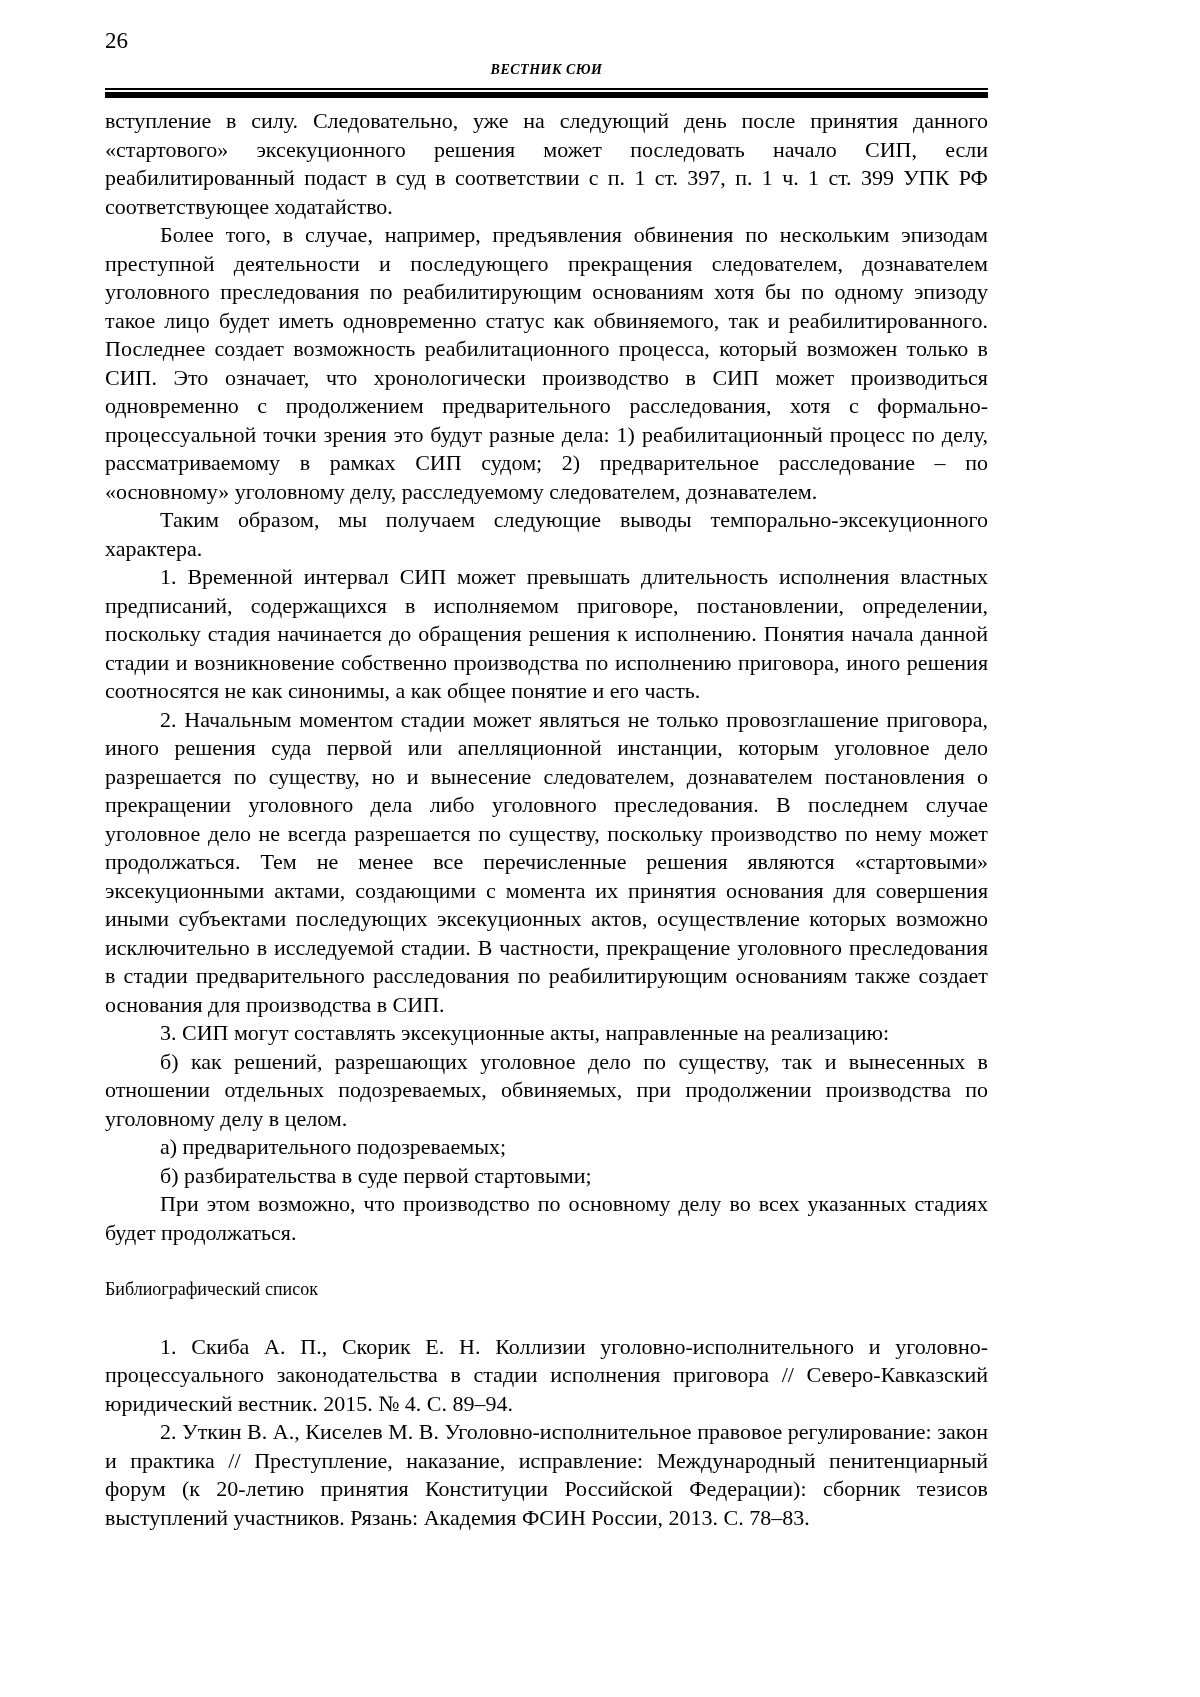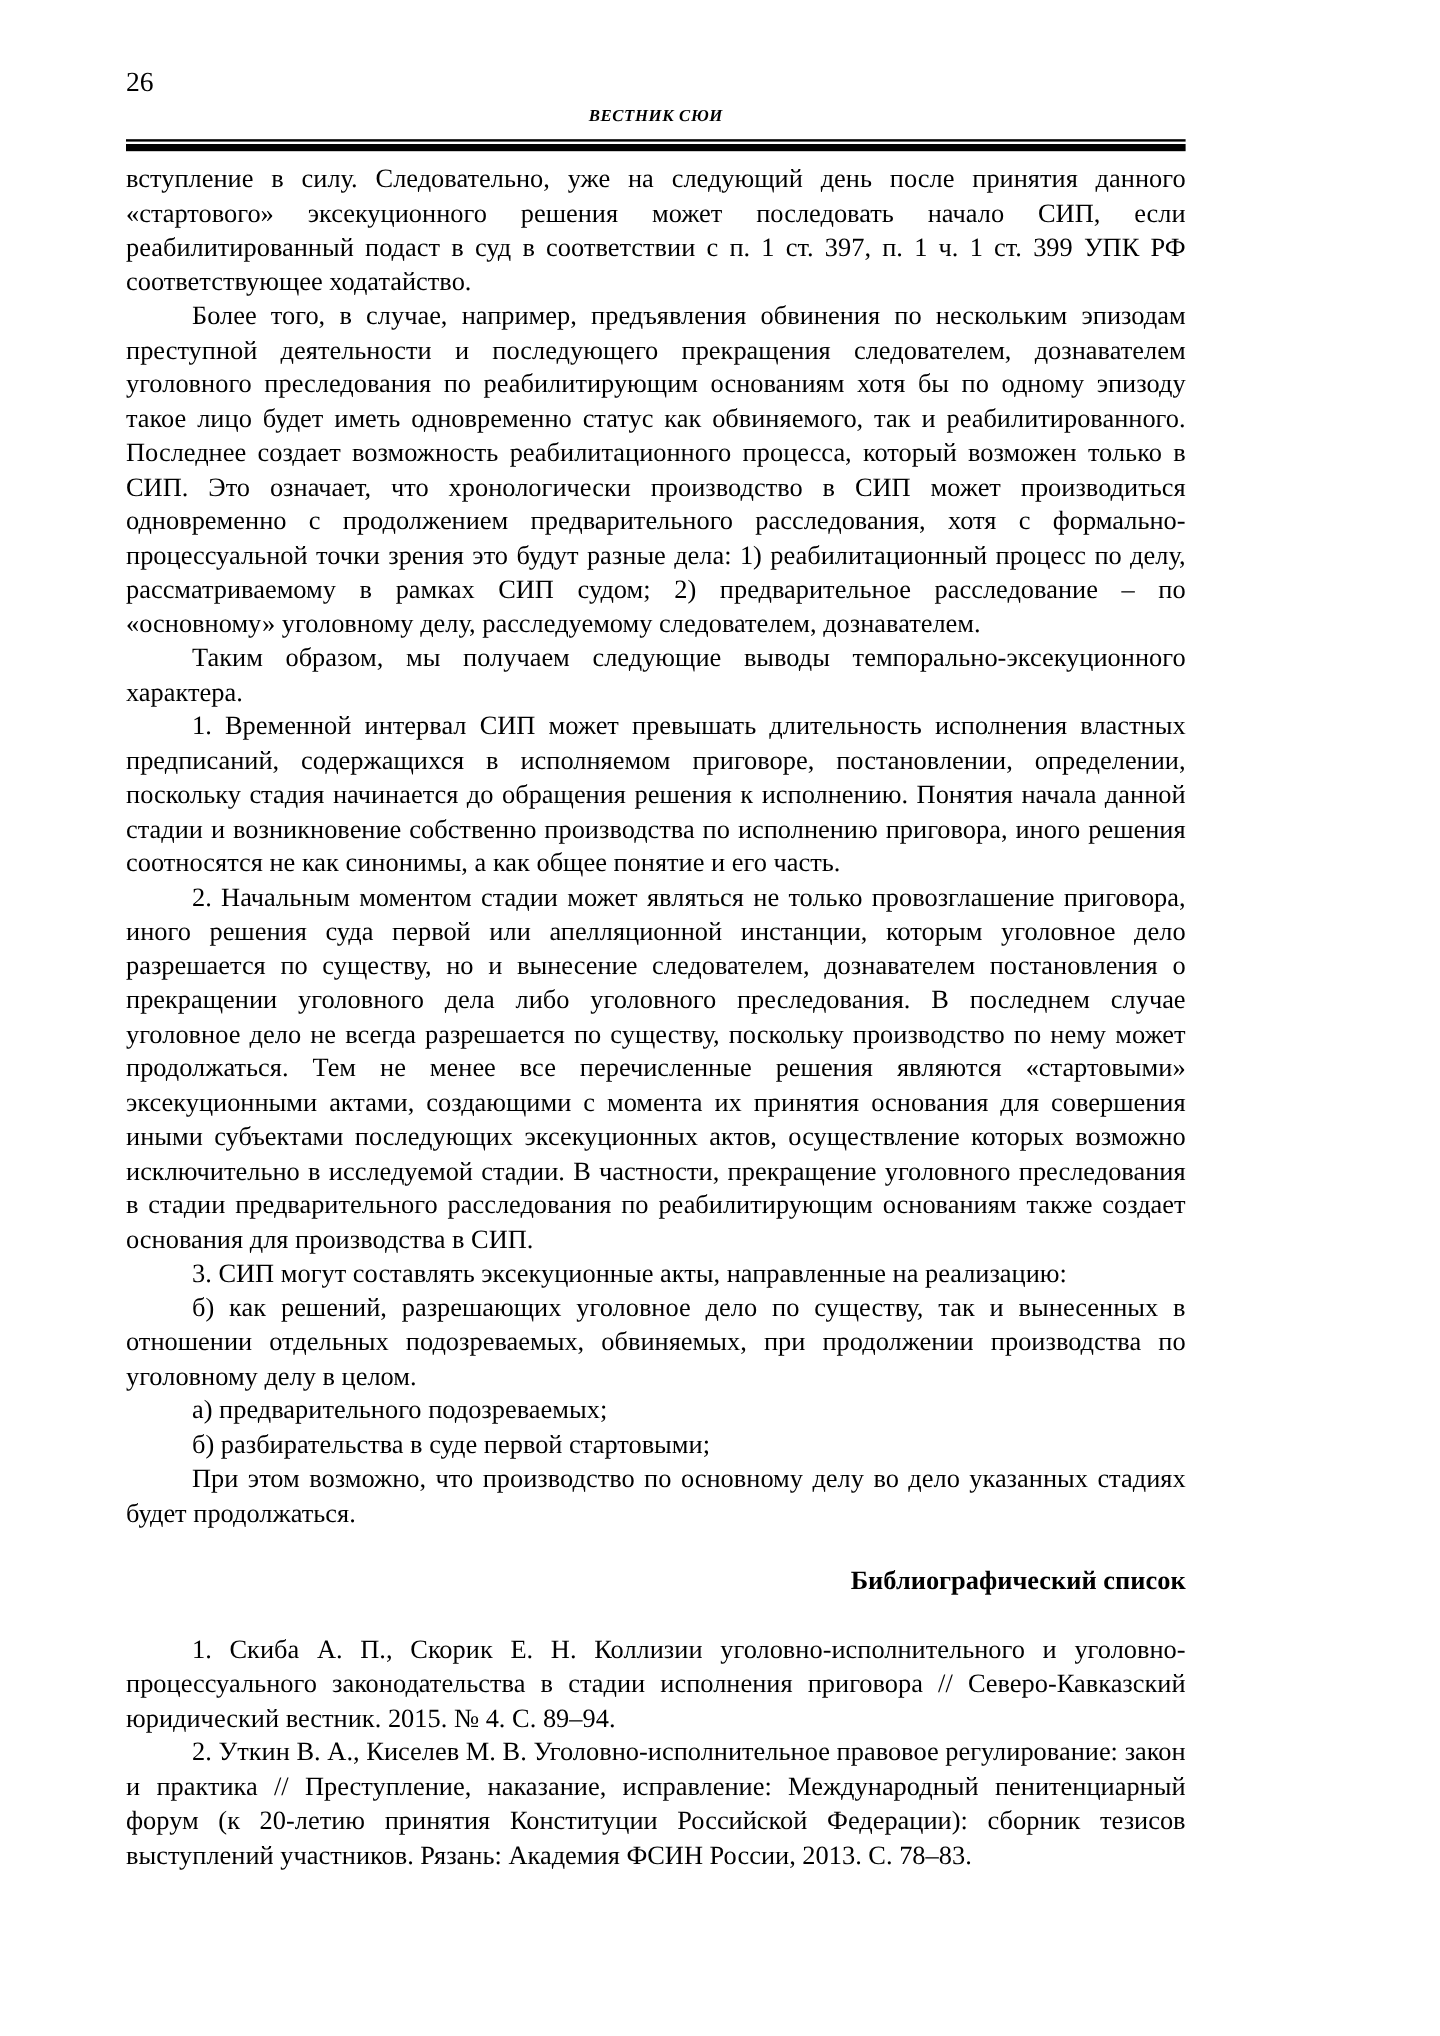--- a/index.html
+++ b/index.html
@@ -10,21 +10,21 @@
   .page {
     position: relative;
     width: 1200px;
     height: 1623px;
     margin: 0 auto;
     background: #ffffff;
     color: #000000;
     font-family: "Liberation Serif", "DejaVu Serif", serif;
     overflow: hidden;
     box-sizing: border-box;
-    padding: 56px 212px 0 105px;
+    padding: 28px 212px 0 105px;
   }
   .content {
     width: 883px;
   }
   .page-number {
     font-size: 23px;
     line-height: 26px;
     text-align: left;
   }
   .journal-title {
@@ -57,24 +57,24 @@
     text-align: justify;
   }
   .para {
     margin: 0;
     text-indent: 55px;
   }
   .para.noindent {
     text-indent: 0;
   }
   .bib-heading {
-    font-size: 22px;
+    font-size: 18px;
     line-height: 28.5px;
-    font-weight: bold;
-    text-align: right;
+    font-weight: normal;
+    text-align: left;
     margin: 28px 0 29px 0;
   }
   .bib-list {
     font-size: 22px;
     line-height: 28.5px;
     text-align: justify;
   }
 </style>
 </head>
 <body>
@@ -95,21 +95,21 @@
     <div class="body-text">
         <p class="para noindent">вступление в силу. Следовательно, уже на следующий день после принятия данного «стартового» эксекуционного решения может последовать начало СИП, если реабилитированный подаст в суд в соответствии с п. 1 ст. 397, п. 1 ч. 1 ст. 399 УПК РФ соответствующее ходатайство.</p>
         <p class="para">Более того, в случае, например, предъявления обвинения по нескольким эпизодам преступной деятельности и последующего прекращения следователем, дознавателем уголовного преследования по реабилитирующим основаниям хотя бы по одному эпизоду такое лицо будет иметь одновременно статус как обвиняемого, так и реабилитированного. Последнее создает возможность реабилитационного процесса, который возможен только в СИП. Это означает, что хронологически производство в СИП может производиться одновременно с продолжением предварительного расследования, хотя с формально-процессуальной точки зрения это будут разные дела: 1) реабилитационный процесс по делу, рассматриваемому в рамках СИП судом; 2) предварительное расследование – по «основному» уголовному делу, расследуемому следователем, дознавателем.</p>
         <p class="para">Таким образом, мы получаем следующие выводы темпорально-эксекуционного характера.</p>
         <p class="para">1.&nbsp;Временной интервал СИП может превышать длительность исполнения властных предписаний, содержащихся в исполняемом приговоре, постановлении, определении, поскольку стадия начинается до обращения решения к исполнению. Понятия начала данной стадии и возникновение собственно производства по исполнению приговора, иного решения соотносятся не как синонимы, а как общее понятие и его часть.</p>
         <p class="para">2.&nbsp;Начальным моментом стадии может являться не только провозглашение приговора, иного решения суда первой или апелляционной инстанции, которым уголовное дело разрешается по существу, но и вынесение следователем, дознавателем постановления о прекращении уголовного дела либо уголовного преследования. В последнем случае уголовное дело не всегда разрешается по существу, поскольку производство по нему может продолжаться. Тем не менее все перечисленные решения являются «стартовыми» эксекуционными актами, создающими с момента их принятия основания для совершения иными субъектами последующих эксекуционных актов, осуществление которых возможно исключительно в исследуемой стадии. В частности, прекращение уголовного преследования в стадии предварительного расследования по реабилитирующим основаниям также создает основания для производства в СИП.</p>
         <p class="para">3.&nbsp;СИП могут составлять эксекуционные акты, направленные на реализацию:</p>
         <p class="para">б) как решений, разрешающих уголовное дело по существу, так и вынесенных в отношении отдельных подозреваемых, обвиняемых, при продолжении производства по уголовному делу в целом.</p>
         <p class="para">а) предварительного подозреваемых;</p>
         <p class="para">б) разбирательства в суде первой стартовыми;</p>
-        <p class="para">При этом возможно, что производство по основному делу во дело указанных стадиях будет продолжаться.</p>
+        <p class="para">При этом возможно, что производство по основному делу во всех указанных стадиях будет продолжаться.</p>
       </div>
 
     <div class="bib-heading">Библиографический список</div>
 
     <div class="bib-list">
         <p class="para">1.&nbsp;Скиба А. П., Скорик Е. Н. Коллизии уголовно-исполнительного и уголовно-процессуального законодательства в стадии исполнения приговора // Северо-Кавказский юридический вестник. 2015. № 4. С. 89–94.</p>
         <p class="para">2.&nbsp;Уткин В. А., Киселев М. В. Уголовно-исполнительное правовое регулирование: закон и практика // Преступление, наказание, исправление: Международный пенитенциарный форум (к&nbsp;20-летию принятия Конституции Российской Федерации): сборник тезисов выступлений участников. Рязань: Академия ФСИН России, 2013. С. 78–83.</p>
       </div>
 
   </div>

